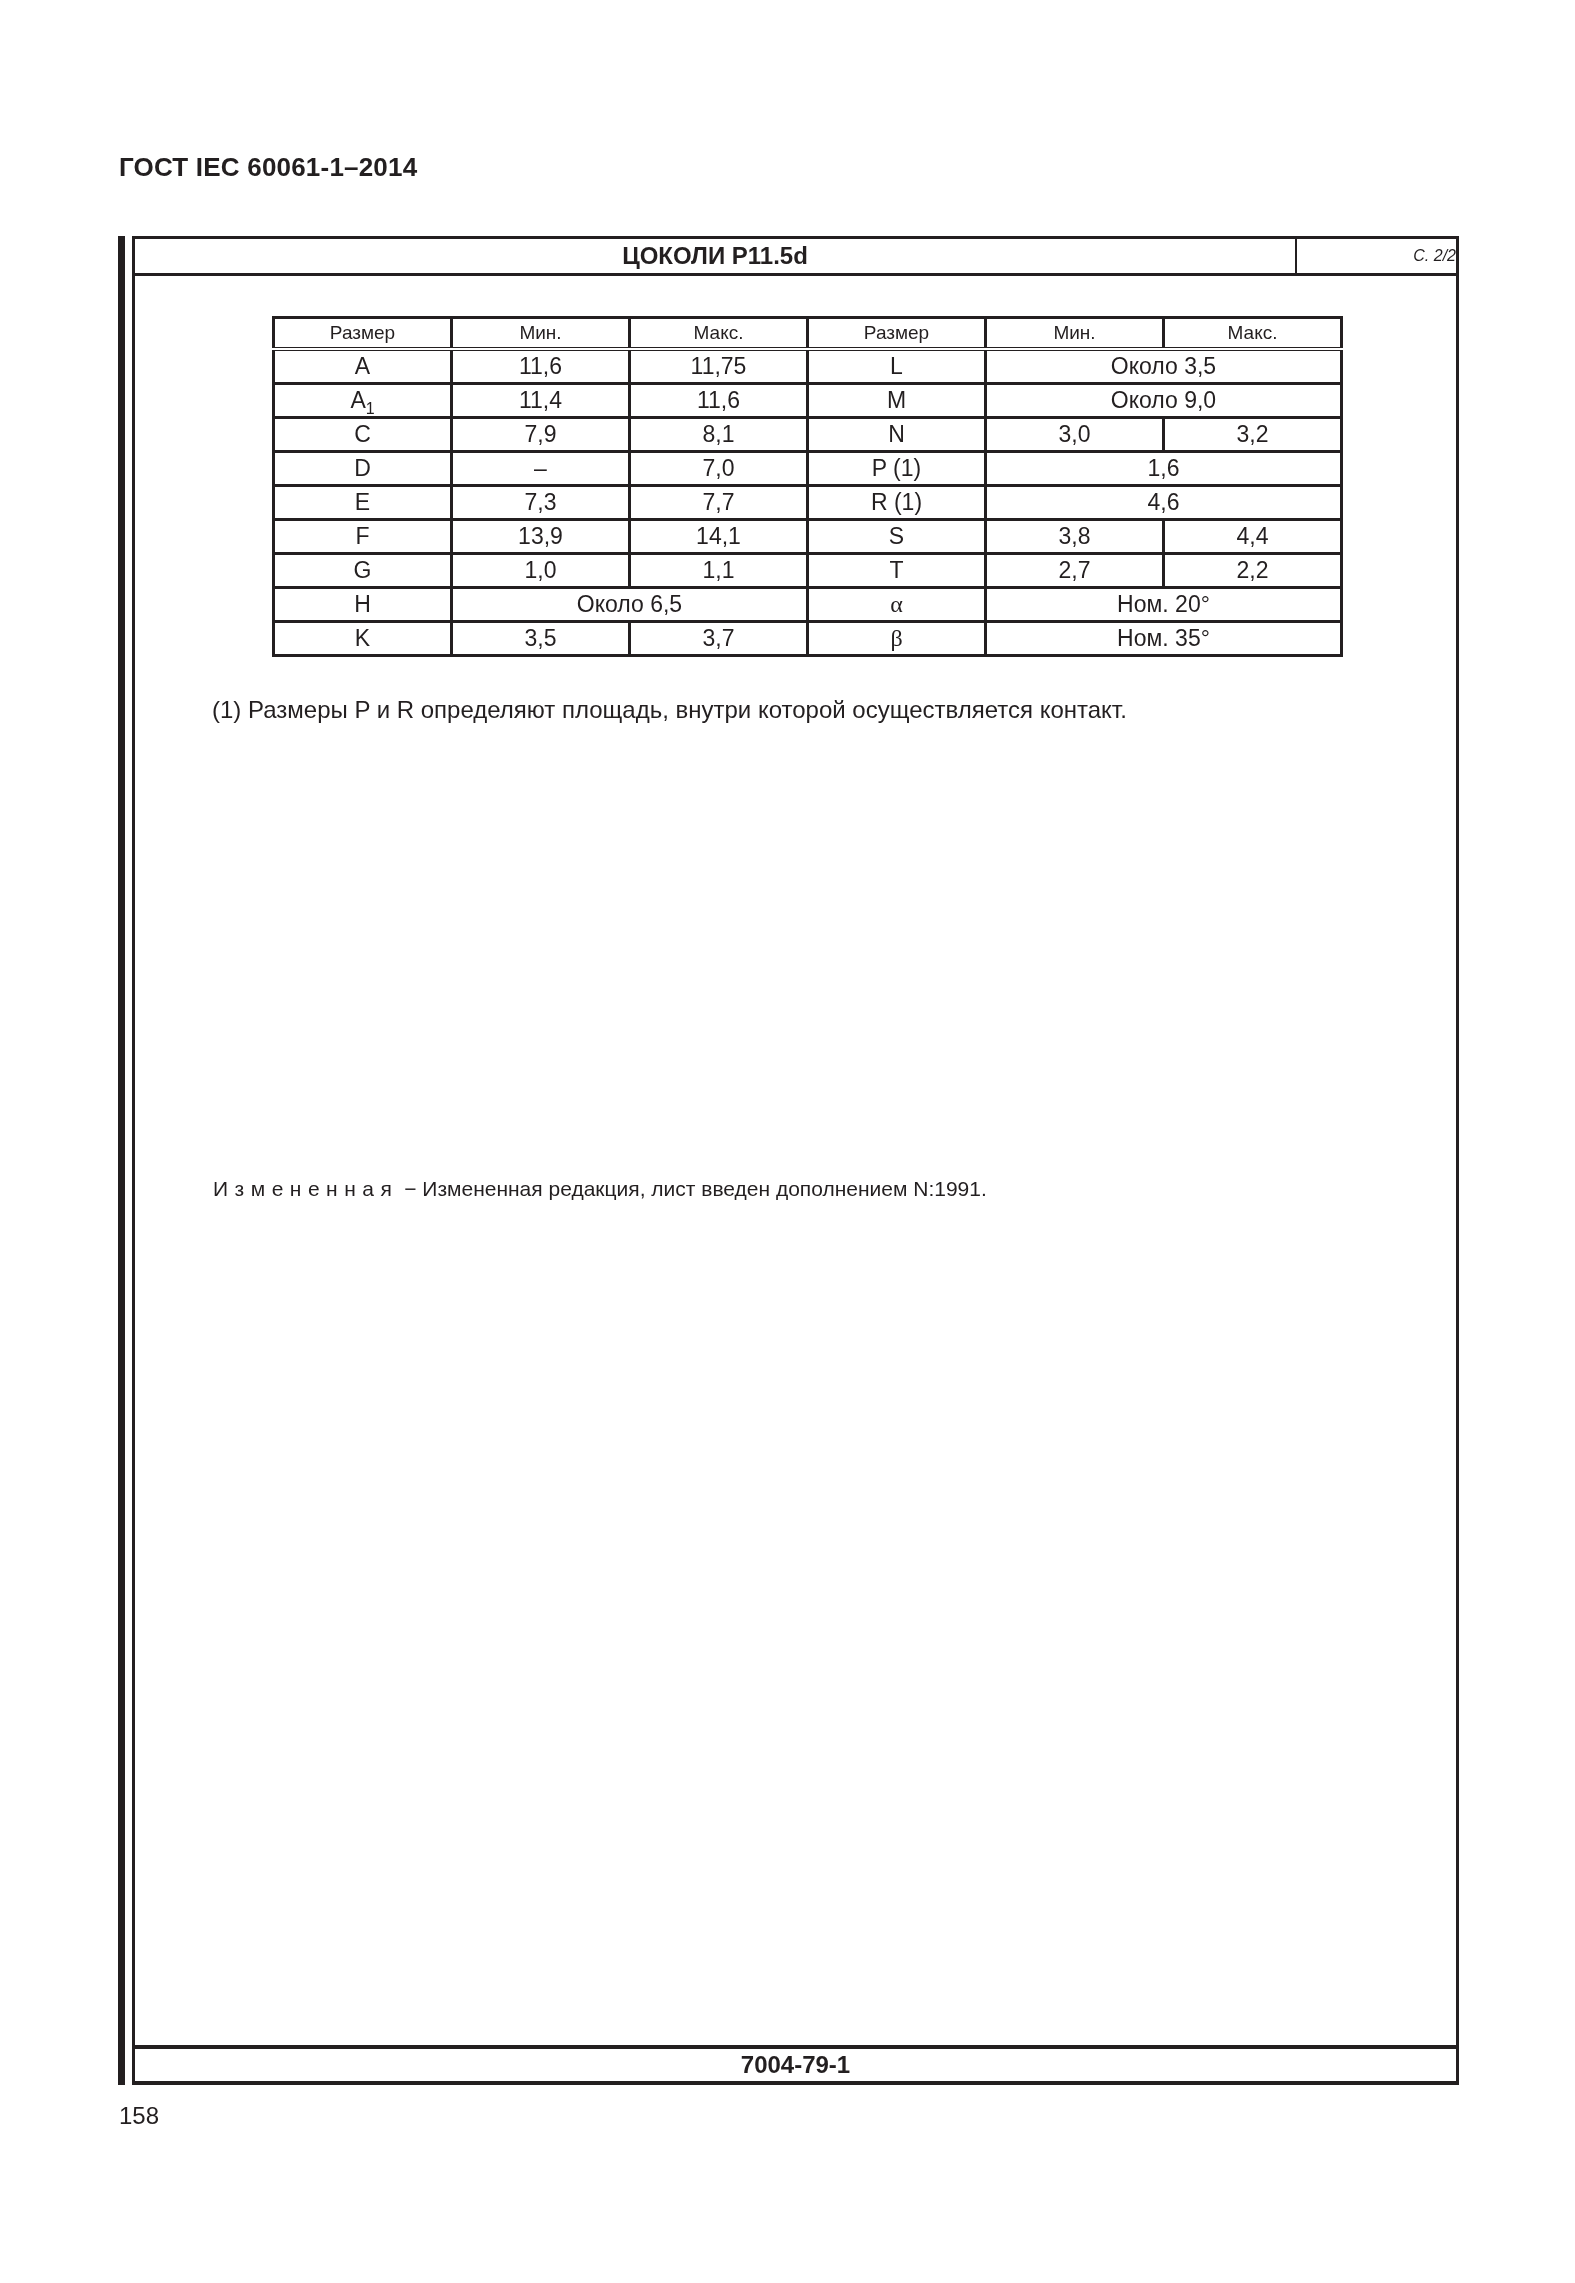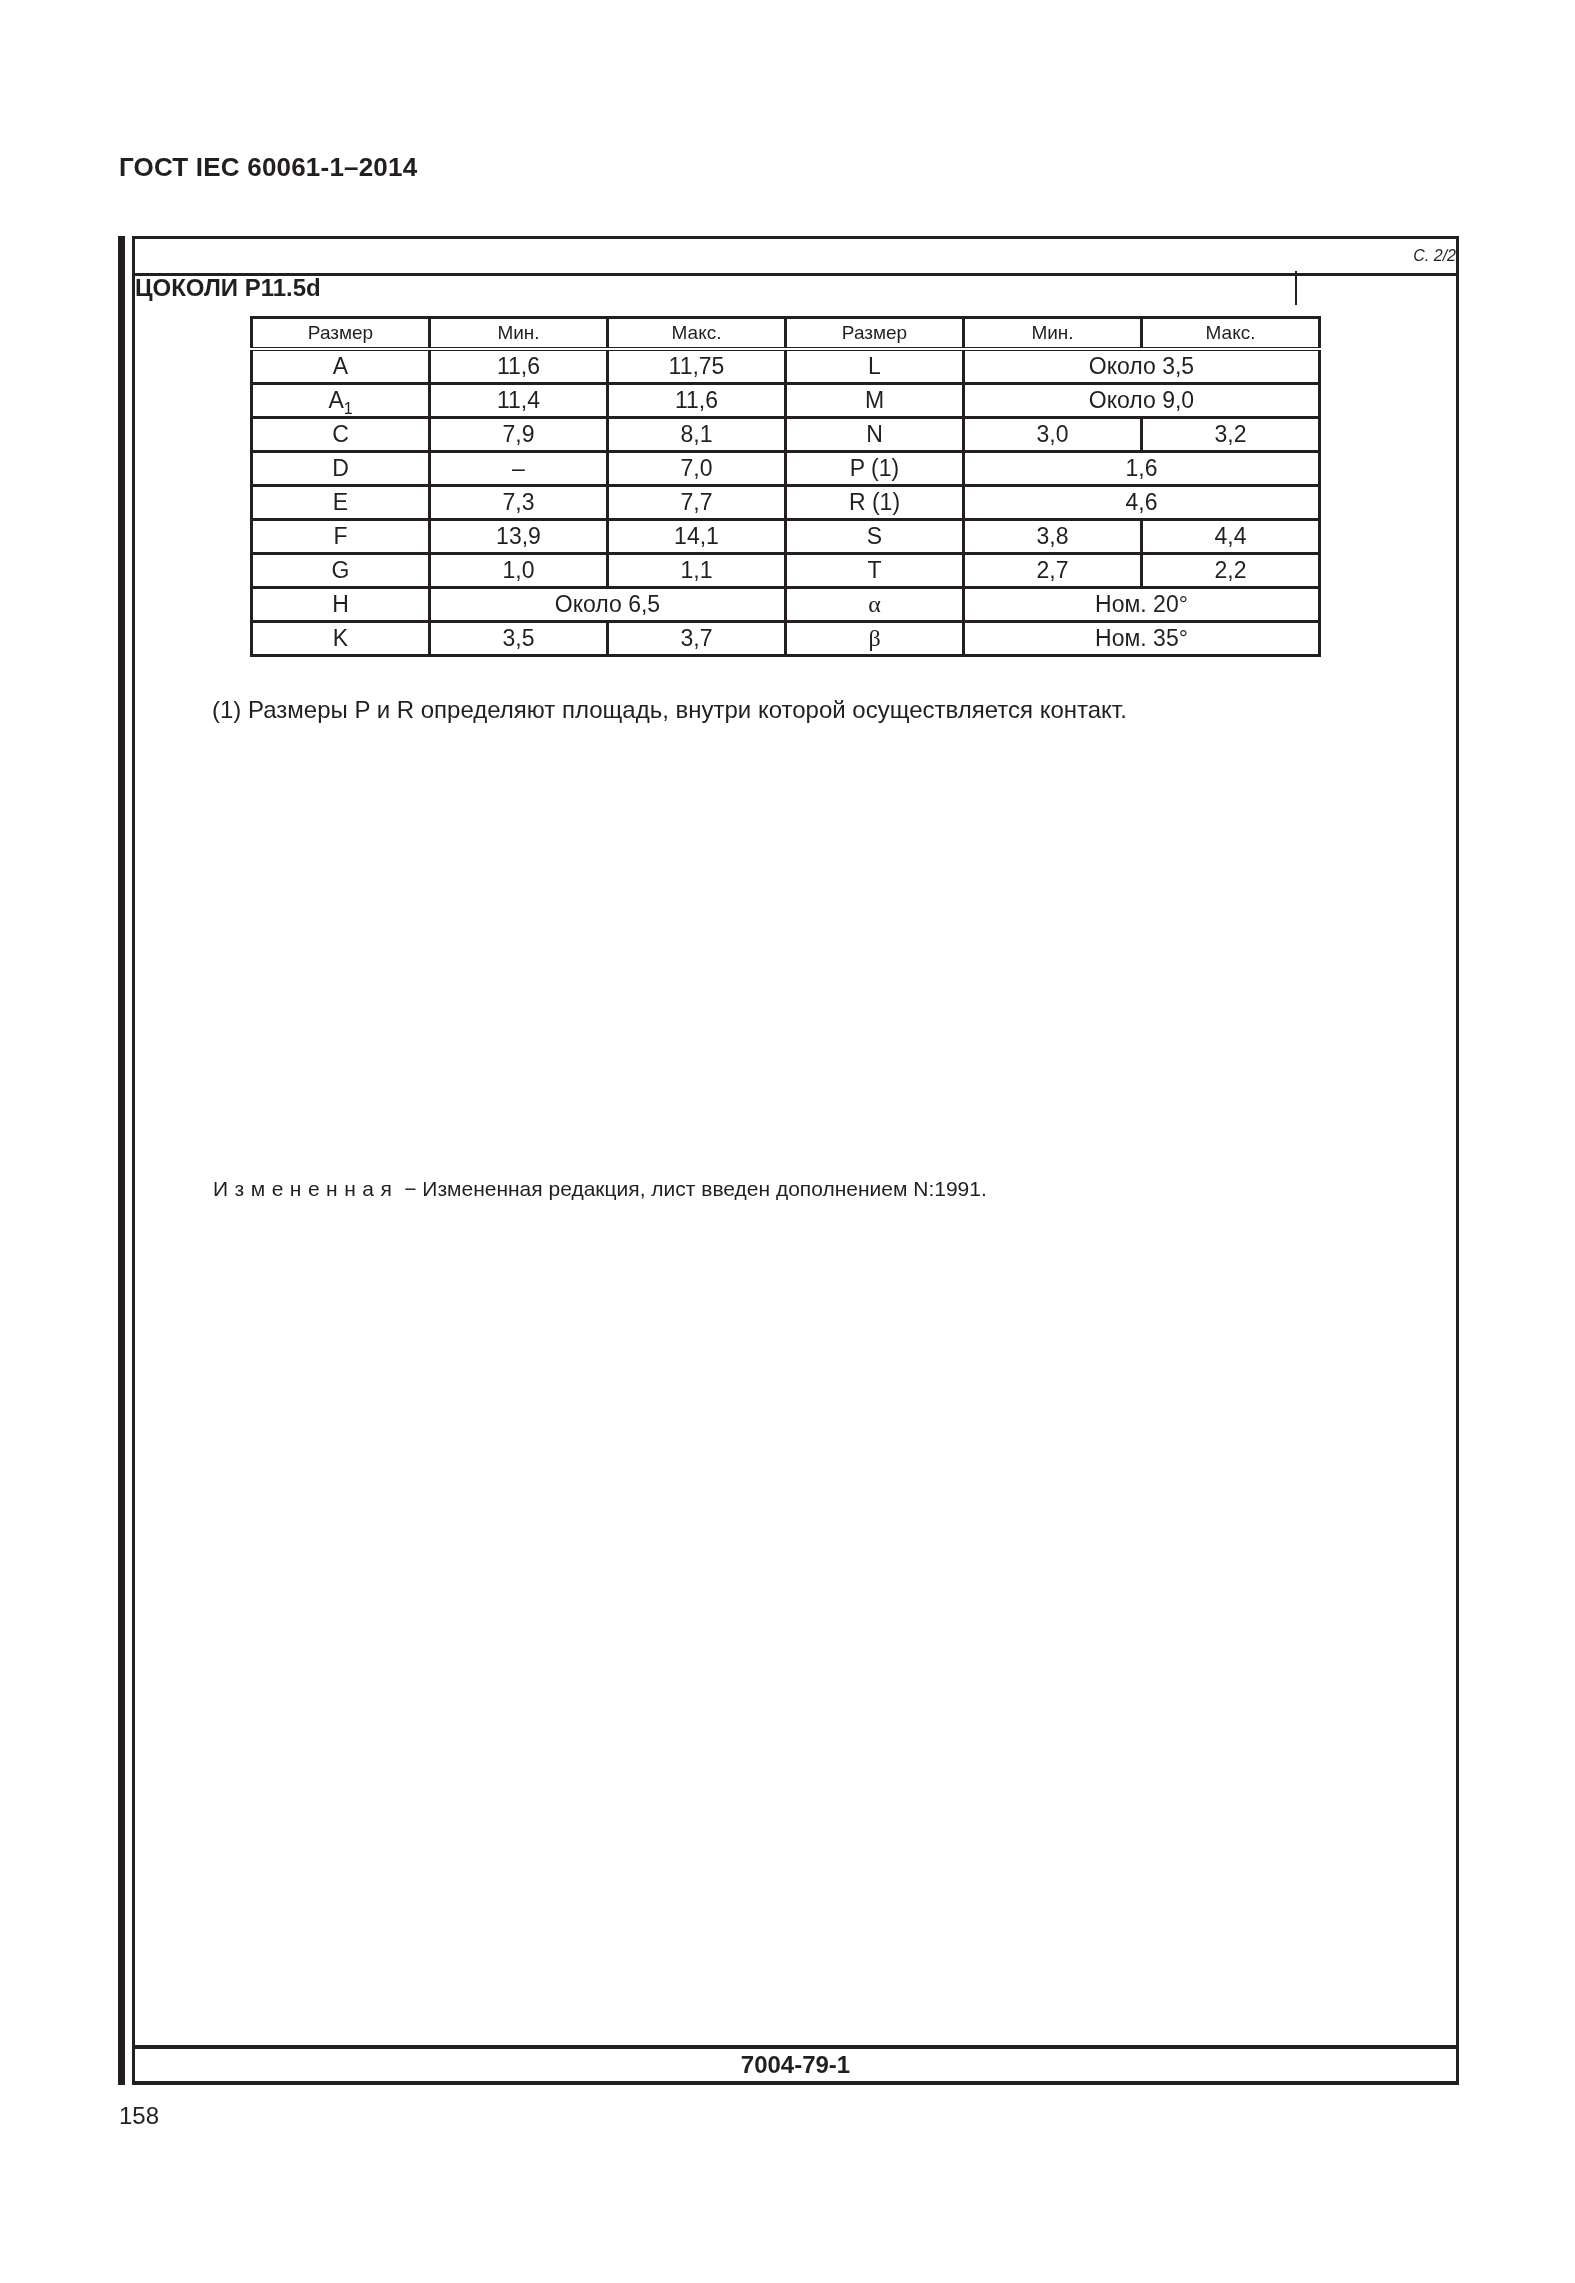--- a/index.html
+++ b/index.html
@@ -53,26 +53,26 @@
       height: 34px;
       border-bottom: 3px solid #231f20;
     }
     .frame-title {
       position: absolute;
       left: 0;
       top: 0;
       width: 1162px;
       height: 34px;
       line-height: 34px;
+      text-align: center;
       font-size: 24px;
       font-weight: bold;
       border-right: 2px solid #231f20;
       box-sizing: border-box;
       white-space: nowrap;
-      margin-top: 32px;
     }
     .frame-page {
       position: absolute;
       left: 1162px;
       top: 0;
       right: 0;
       height: 34px;
       line-height: 34px;
       text-align: right;
       font-size: 16px;
@@ -87,21 +87,21 @@
       height: 32px;
       border-top: 4px solid #231f20;
       text-align: center;
       line-height: 32px;
       font-size: 24px;
       font-weight: bold;
       white-space: nowrap;
     }
     table.dims {
       position: absolute;
-      left: 250px;
+      left: 272px;
       top: 316px;
       border-collapse: collapse;
       table-layout: fixed;
       width: 1070px;
       border-radius: 21px;
     }
     table.dims td, table.dims th {
       border: 3px solid #231f20;
       text-align: center;
       padding: 0;

